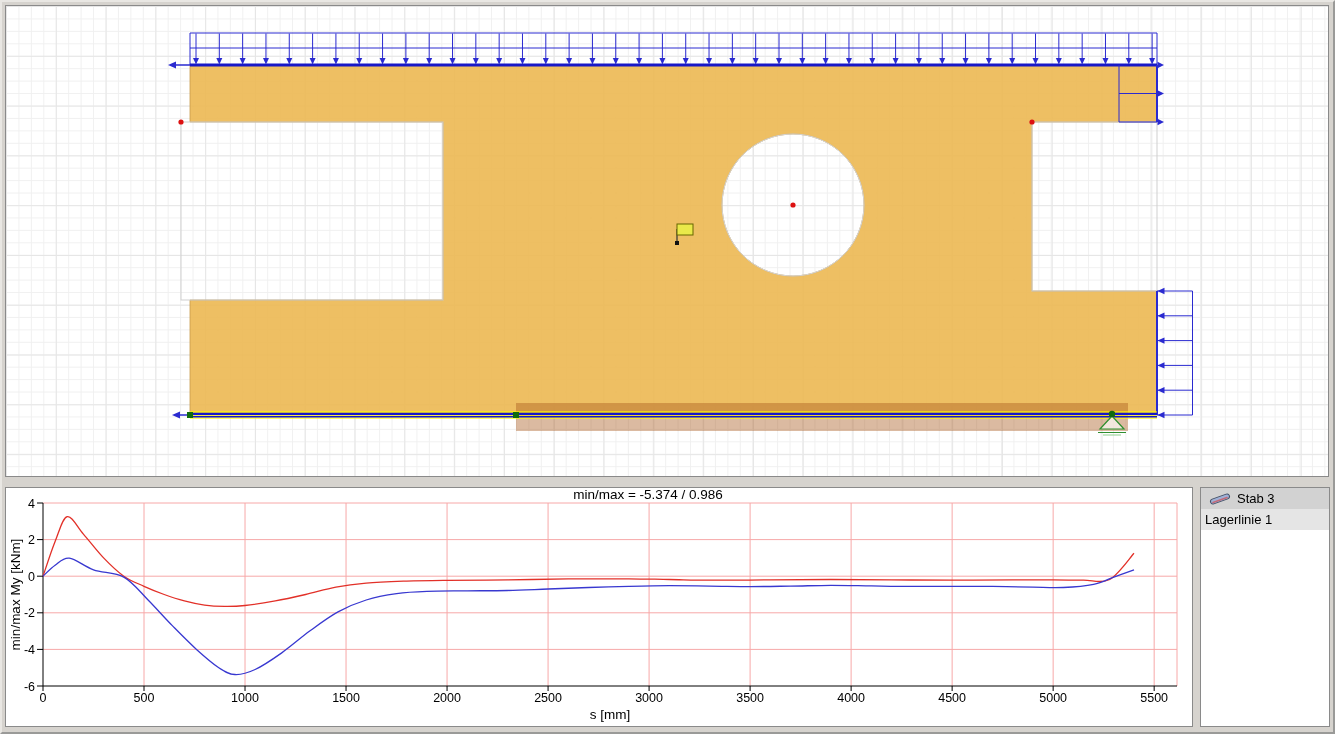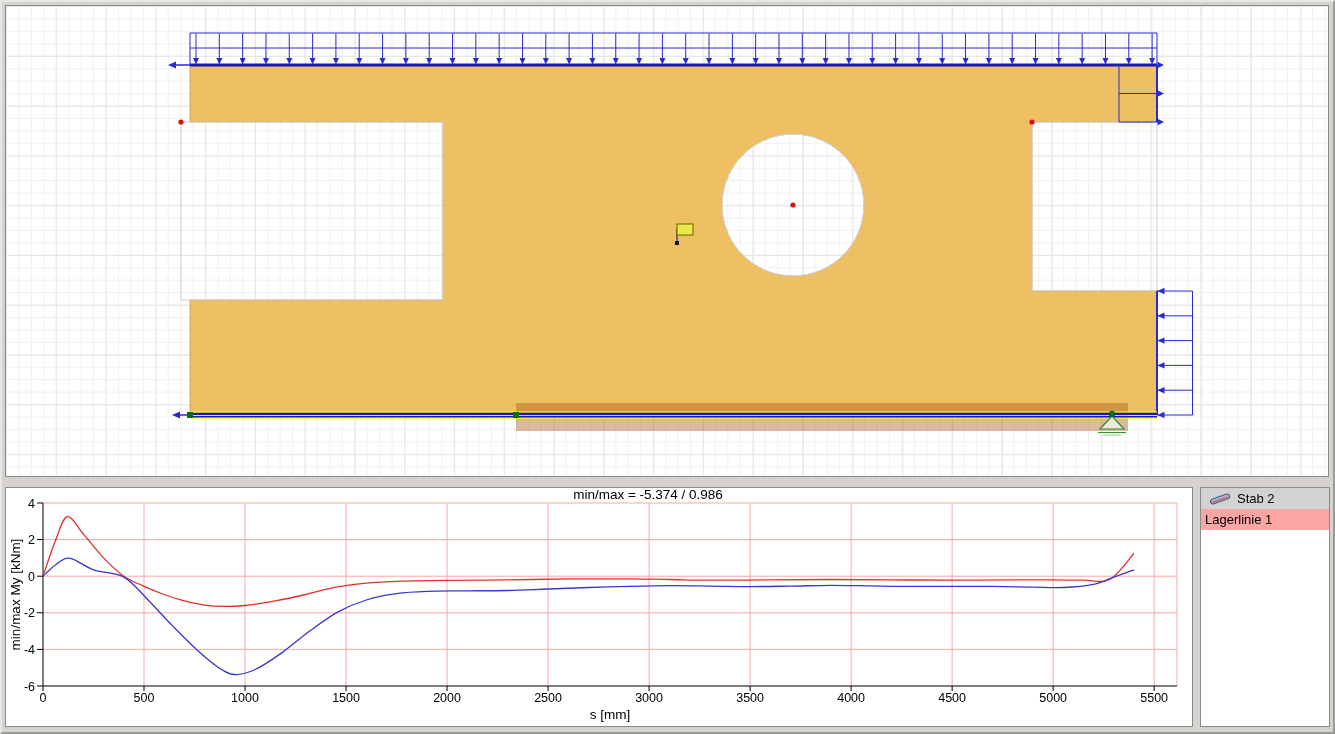--- a/index.html
+++ b/index.html
@@ -29,21 +29,21 @@
   }
   #model-panel svg{display:block;}
   #chart-panel{left:5px;top:487px;width:1186px;height:238px;}
   #list-panel{left:1200px;top:487px;width:128px;height:238px;overflow:hidden;}
   .list-item{
     height:21px;display:flex;align-items:center;
     font-size:13px;color:#000;padding-left:4px;cursor:default;
     white-space:nowrap;
   }
   .list-item.selected{background:#d2d2d2;}
-  .list-item.alt{background:#fca5a5;}
+  .list-item.alt{background:#e5e5e5;}
   .list-item .icon{width:30px;display:inline-flex;justify-content:center;margin-right:2px;}
   text{font-family:"Liberation Sans", sans-serif;}
 </style>
 </head>
 <body>
 
 <div id="app-window"></div>
 
 <div id="model-panel" class="panel">
   <svg width="1322" height="470" viewBox="6 6 1322 470">
@@ -289,18 +289,18 @@
 
 <div id="list-panel" class="panel">
   <div class="list-item selected">
     <span class="icon">
       <svg width="22" height="13">
         <line x1="4" y1="9.5" x2="18" y2="4.5" stroke="#445066" stroke-width="6" stroke-linecap="round"></line>
         <line x1="4" y1="9.5" x2="18" y2="4.5" stroke="#9fb0d6" stroke-width="4" stroke-linecap="round"></line>
         <line x1="4" y1="10.5" x2="18" y2="5.5" stroke="#c46a78" stroke-width="1.6" stroke-linecap="round"></line>
       </svg>
     </span>
-    <span>Stab 2</span>
+    <span>Stab 3</span>
   </div>
   <div class="list-item alt">
     <span>Lagerlinie 1</span>
   </div>
 </div>
 
 </body></html>

